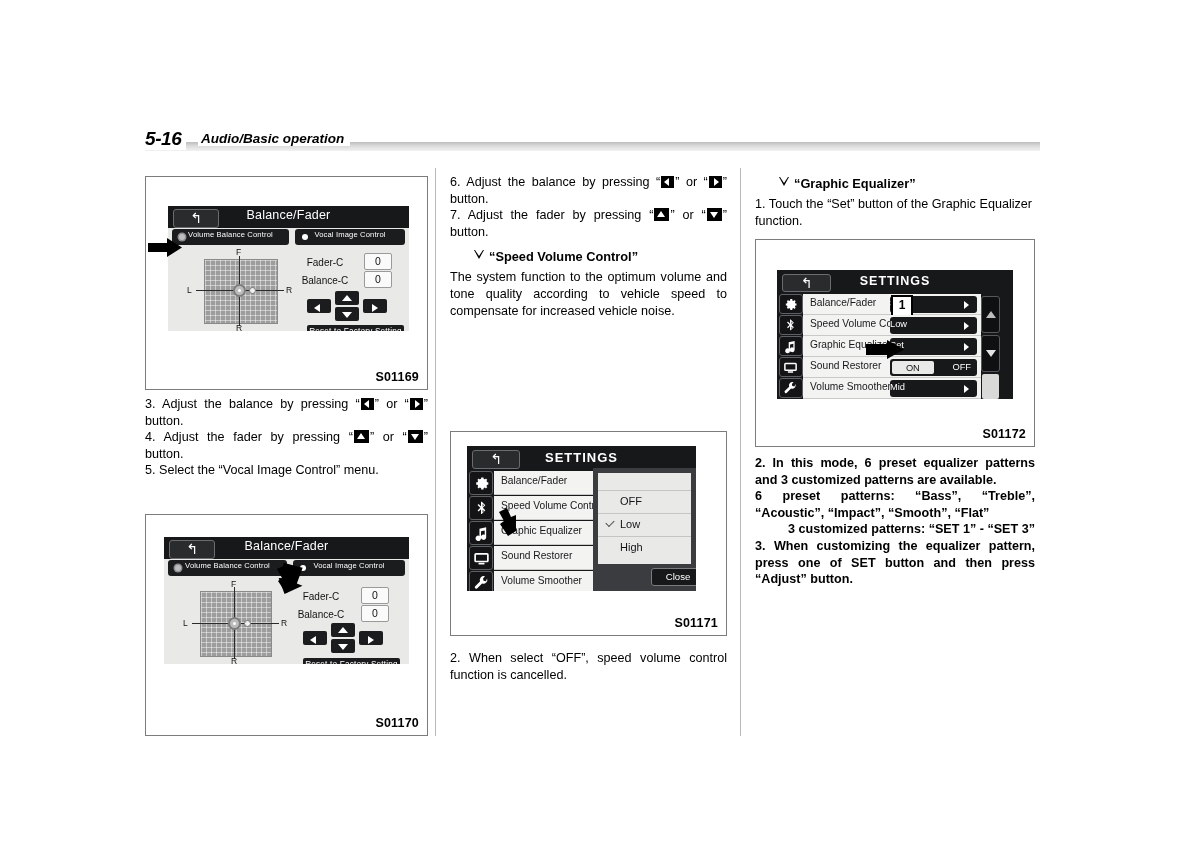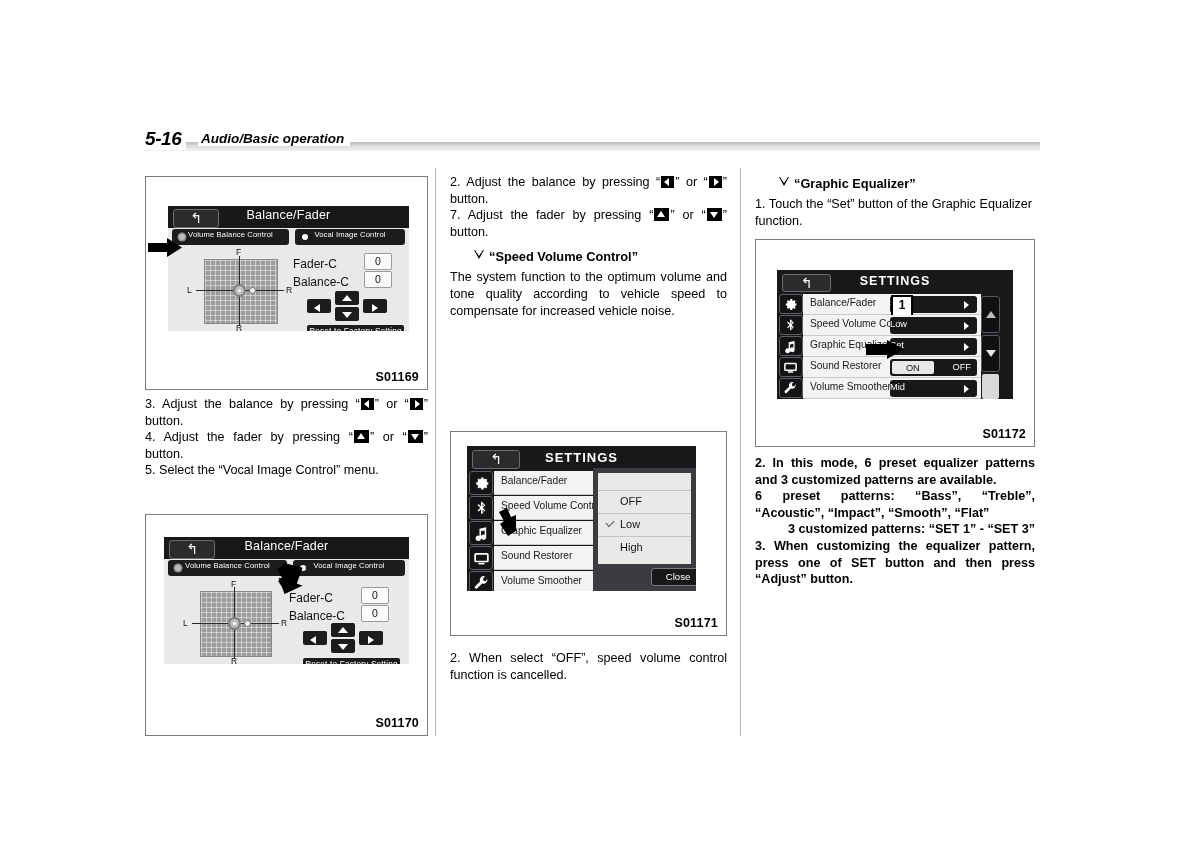--- a/index.html
+++ b/index.html
@@ -86,21 +86,21 @@
     background-size:5px 5px;border:1px solid #8a8a8a;}
   .axl{position:absolute;background:#2b2b2b;}
   .axlab{position:absolute;font-size:8.5px;color:#111;}
   .knob{position:absolute;width:13px;height:13px;border-radius:50%;background:#bcbcbc;
     border:2px solid #7d7d7d;box-sizing:border-box;}
   .knob::after{content:"";position:absolute;left:3px;top:3px;width:3px;height:3px;
     border-radius:50%;background:#fff;}
   .knob2{position:absolute;width:7px;height:7px;border-radius:50%;background:#f0f0f0;
     border:1px solid #777;box-sizing:border-box;}
 
-  .vlab{position:absolute;font-size:12px;color:#111;text-align:left;}
+  .vlab{position:absolute;font-size:10px;color:#111;text-align:center;}
   .vbox{position:absolute;width:26px;height:15px;background:#fafafa;border:1px solid #9a9a9a;
     border-radius:2px;}
   .vbox span{position:absolute;left:0;right:0;top:0px;text-align:center;font-size:10.5px;
     line-height:15px;color:#111;}
 
   .abtn{position:absolute;background:#1b1c1e;border-radius:2px;}
   .abtn::after{content:"";position:absolute;}
   .abtn.l::after{left:7px;top:5px;border-top:4.5px solid transparent;
     border-bottom:4.5px solid transparent;border-right:6px solid #fff;}
   .abtn.r::after{left:9px;top:5px;border-top:4.5px solid transparent;
@@ -282,21 +282,21 @@
 
     <svg class="ptr" style="left:130px;top:48px;" width="36" height="32">
       <polygon points="6,31 6,14 0,14 14,0 25,13 19,15 26,29" fill="#000" transform="rotate(200 14 16)"></polygon>
       <polygon points="10,30 2,18 6,15 1,6 9,2 13,11 18,9 18,25" fill="#000"></polygon>
     </svg>
 
     <div class="figcode">S01170</div>
   </div>
 
   <div class="col" style="left:450px;top:174px;width:277px;">
-    <p class="p"><span>2.  Adjust  the  balance  by  pressing  “</span><span class="key left"></span><span>”  or  “</span><span class="key right"></span><span>”  button.</span></p>
+    <p class="p"><span>6.  Adjust  the  balance  by  pressing  “</span><span class="key left"></span><span>”  or  “</span><span class="key right"></span><span>”  button.</span></p>
     <p class="p"><span>7.  Adjust  the  fader  by  pressing  “</span><span class="key up"></span><span>”  or  “</span><span class="key down"></span><span>”  button.</span></p>
     <div class="gap"></div>
     <p class="sub" style="padding-left:24px;"><span class="tri-o"></span><span>“Speed Volume Control”</span></p>
     <div style="height:5px;"></div>
     <p class="p">The  system  function  to  the  optimum  volume  and  tone  quality  according  to  vehicle  speed  to  compensate  for  increased  vehicle  noise.</p>
     <div class="gap"></div>
   </div>
 
   <div class="fig" style="left:450px;top:431px;width:277px;height:205px;">
     <div class="scr" style="left:16px;top:14px;width:229px;height:145px;background:#17181a;">

